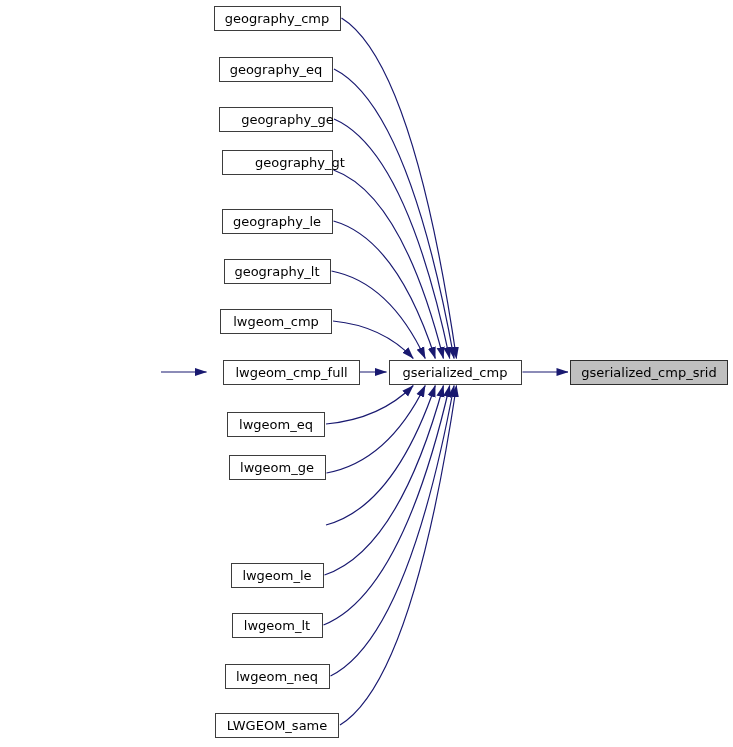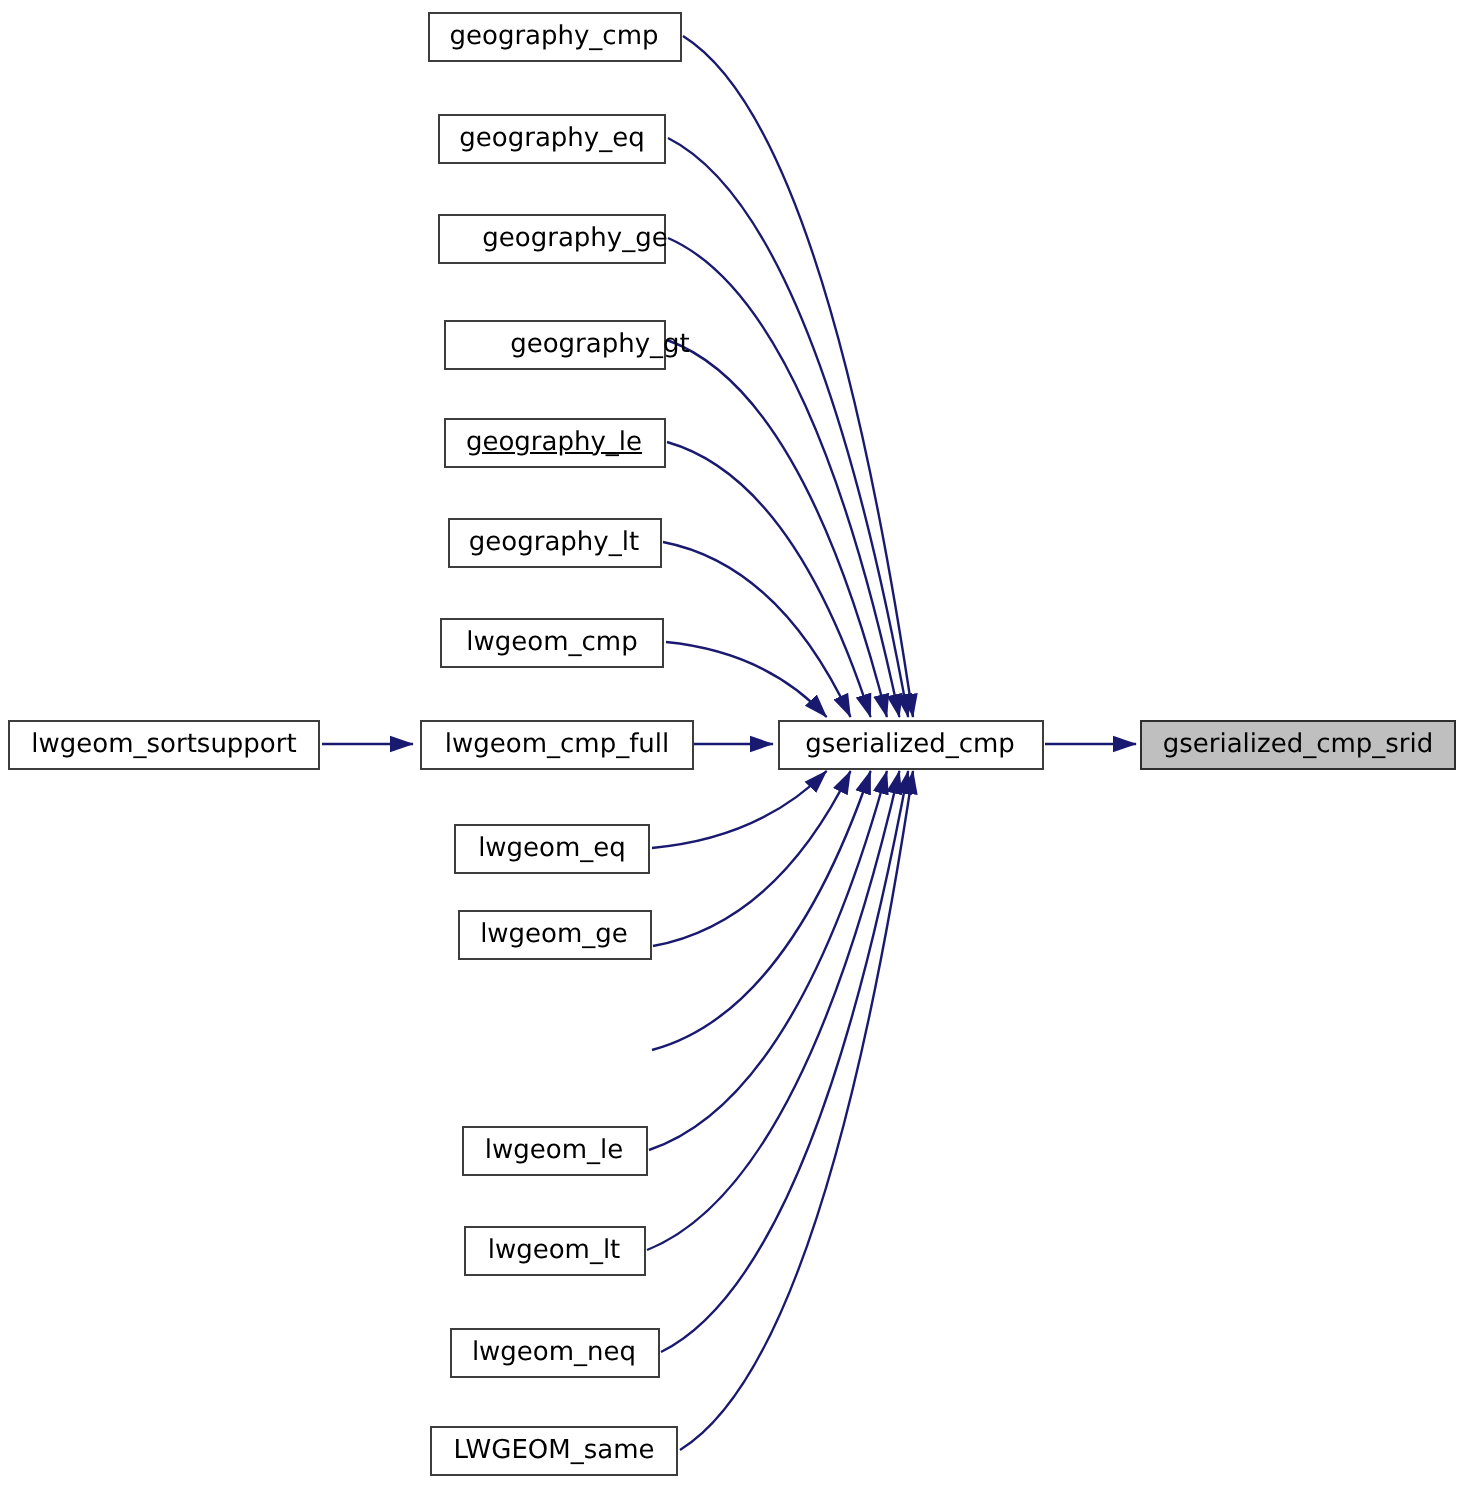--- a/index.html
+++ b/index.html
@@ -77,28 +77,27 @@
         <path d="M 330.5 676 Q 407.101 638.235 454.05 385.5" fill="none" stroke="#191970" stroke-width="1.2" marker-end="url(#arrowhead)"></path>
         <path d="M 340 725 Q 412.23 680.865 456.5 385.5" fill="none" stroke="#191970" stroke-width="1.2" marker-end="url(#arrowhead)"></path>
         <path d="M 161 372 L 206.5 372" fill="none" stroke="#191970" stroke-width="1.2" marker-end="url(#arrowhead)"></path>
         <path d="M 522.5 372 L 568 372" fill="none" stroke="#191970" stroke-width="1.2" marker-end="url(#arrowhead)"></path>
       </g>
   </svg>
   <div id="node-layer">
       <div class="node" style="left: 213.5px; top: 5.5px; width: 127px; height: 25px;">geography_cmp</div>
       <div class="node" style="left: 219px; top: 56.5px; width: 114px; height: 25px;">geography_eq</div>
       <div class="node" style="left: 219px; top: 106.5px; width: 114px; height: 25px; padding-left: 25px;">geography_ge</div>
-      <div class="node" style="left: 221.5px; top: 160px; width: 111px; height: 25px; padding-left: 48px;">geography_gt</div>
-      <div class="node" style="left: 221.5px; top: 208.5px; width: 111px; height: 25px; text-decoration: underline;">geography_le</div>
+      <div class="node" style="left: 221.5px; top: 150px; width: 111px; height: 25px; padding-left: 48px;">geography_gt</div>
+      <div class="node" style="left: 221.5px; top: 208.5px; width: 111px; height: 25px;">geography_le</div>
       <div class="node" style="left: 223.5px; top: 258.5px; width: 107px; height: 25px;">geography_lt</div>
       <div class="node" style="left: 220px; top: 308.5px; width: 112px; height: 25px;">lwgeom_cmp</div>
-      <div class="node" style="left: 210px; top: 359.5px; width: 137px; height: 25px;">lwgeom_cmp_full</div>
+      <div class="node" style="left: 223px; top: 359.5px; width: 137px; height: 25px;">lwgeom_cmp_full</div>
       <div class="node" style="left: 227px; top: 411.5px; width: 98px; height: 25px;">lwgeom_eq</div>
       <div class="node" style="left: 228.5px; top: 455px; width: 97px; height: 25px;">lwgeom_ge</div>
       <div class="node" style="left: 230.5px; top: 562.5px; width: 93px; height: 25px;">lwgeom_le</div>
       <div class="node" style="left: 231.5px; top: 612.5px; width: 91px; height: 25px;">lwgeom_lt</div>
       <div class="node" style="left: 224.5px; top: 663.5px; width: 105px; height: 25px;">lwgeom_neq</div>
       <div class="node" style="left: 215px; top: 712.5px; width: 124px; height: 25px;">LWGEOM_same</div>
-      <div class="node" style="left: 4px; top: 359.5px; width: 156px; height: 25px;">lwgeom_sortsupport</div>
       <div class="node" style="left: 388.5px; top: 359.5px; width: 133px; height: 25px;">gserialized_cmp</div>
       <div class="node highlight" style="left: 570px; top: 359.5px; width: 158px; height: 25px;">gserialized_cmp_srid</div>
     </div>
 </div>
 
 </body></html>

